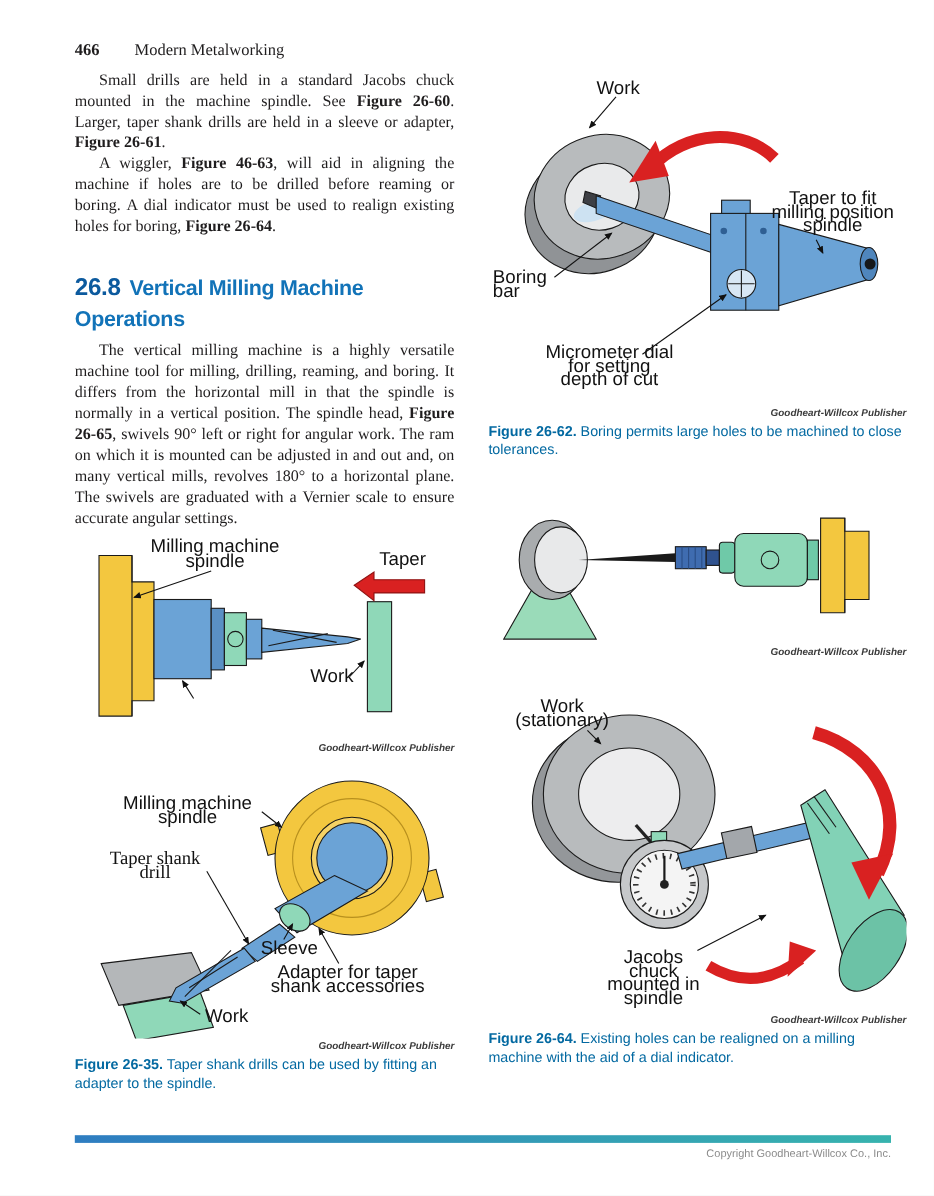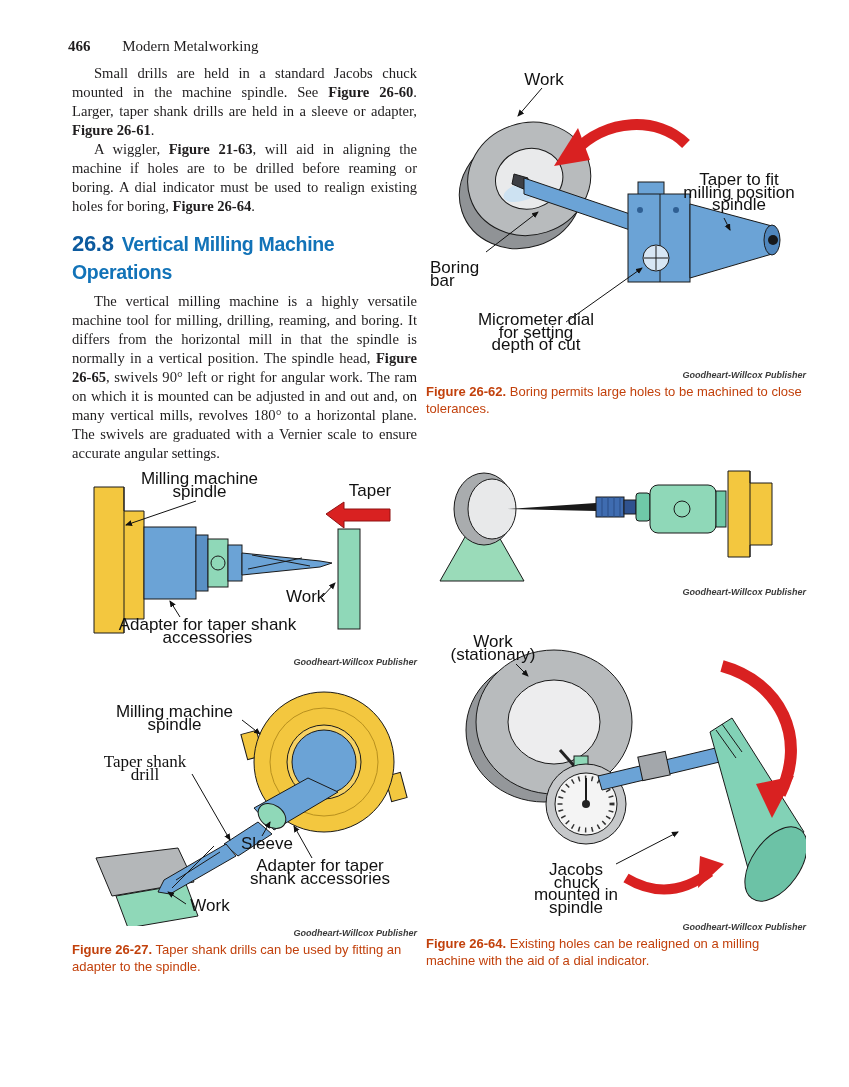--- a/index.html
+++ b/index.html
@@ -4,27 +4,27 @@
 <style>
   * { margin:0; padding:0; box-sizing:border-box; }
   html,body { background:#ffffff; }
   .page {
     position:relative; width:849px; height:1087px; background:#fff;
     font-family:"Liberation Serif", serif; color:#1f1d1e; overflow:hidden;
     outline:1px solid #e3e3e3;
   }
   .page-header { position:absolute; top:26px; left:68px; font-size:15px;margin-top:12px; }
   .page-num { font-weight:bold; margin-right:28px; }
-  .columns { position:absolute; top:64px; left:68px; width:742px; display:flex; gap:9px;justify-content:center; }
+  .columns { position:absolute; top:64px; left:68px; width:742px; display:flex; gap:31px; }
   .col-left { width:345px; }
   .col-right { width:380px; }
   p.body-text { font-size:14.6px; line-height:19px; text-align:justify; text-indent:22px; }
   .run-b { font-weight:bold; }
   .run-bi { font-weight:bold; font-style:italic; }
-  .section-heading { margin:13px 0 7px 0; font-family:"Liberation Sans", sans-serif; letter-spacing:-0.3px; }
+  .section-heading { margin:31px 0 7px 0; font-family:"Liberation Sans", sans-serif; letter-spacing:-0.3px; }
   .section-num { font-size:22px; font-weight:bold; color:#0c5a9e; margin-right:8px; }
   .section-title { font-size:19.5px; font-weight:bold; color:#1273b8; }
   .fig { display:block; }
   .fig-60 { margin-top:10px; }
   .fig-61 { margin-top:6px; }
   .fig-62 { margin-top:6px; }
   .fig-63 { margin-top:30px; }
   .fig-64 { margin-top:28px; }
   .art { position:relative; }
   .art svg { display:block; }
@@ -32,21 +32,21 @@
     position:absolute; font-family:"Liberation Sans", sans-serif;
     font-size:17px; line-height:12.5px; text-align:center;
     white-space:pre-line; color:#111;
   }
   .credit {
     font-family:"Liberation Sans", sans-serif; font-size:9px; font-style:italic;
     font-weight:bold; text-align:right; color:#3a3a3a; margin-top:2px; height:11px;
   }
   .caption {
     font-family:"Liberation Sans", sans-serif; font-size:13px; line-height:16.5px;
-    margin-top:3px; color:#c2410c; text-align:left;
+    margin-top:3px; color:#0369a1; text-align:left;
   }
   .cap-label { font-weight:bold; }
   .page-footer { position:absolute; left:68px; right:39px; bottom:32px; }
   .footer-bar { height:7px; background:linear-gradient(90deg,#2e7dc1,#37b3ae); }
   .copyright {
     font-family:"Liberation Sans", sans-serif; font-size:10px; color:#8b8b8b;
     text-align:right; margin-top:5px;
   }
 </style>
 </head>
@@ -57,21 +57,21 @@
   <header class="page-header">
     <span class="page-num">466</span>
     <span class="book-title">Modern Metalworking</span>
   </header>
 
   <div class="columns">
 
     <div class="col col-left">
 
       <p class="body-text"><span>Small drills are held in a standard Jacobs chuck mounted in the machine spindle. See </span><span class="run-b">Figure 26-60</span><span>. Larger, taper shank drills are held in a sleeve or adapter, </span><span class="run-b">Figure 26-61</span><span>.</span></p>
-      <p class="body-text"><span>A wiggler, </span><span class="run-b">Figure 21-63</span><span>, will aid in aligning the machine if holes are to be drilled before reaming or boring. A dial indicator must be used to realign existing holes for boring, </span><span class="run-b">Figure 26-64</span><span>.</span></p>
+      <p class="body-text"><span>A wiggler, </span><span class="run-b">Figure 46-63</span><span>, will aid in aligning the machine if holes are to be drilled before reaming or boring. A dial indicator must be used to realign existing holes for boring, </span><span class="run-b">Figure 26-64</span><span>.</span></p>
 
       <h2 class="section-heading">
         <span class="section-num">26.8</span><span class="section-title">Vertical Milling Machine Operations</span>
       </h2>
 
       <p class="body-text"><span>The vertical milling machine is a highly versatile machine tool for milling, drilling, reaming, and boring. It differs from the horizontal mill in that the spindle is normally in a vertical position. The spindle head, </span><span class="run-b">Figure 26-65</span><span>, swivels 90° left or right for angular work. The ram on which it is mounted can be adjusted in and out and, on many vertical mills, revolves 180° to a horizontal plane. The swivels are graduated with a Vernier scale to ensure accurate angular settings.</span></p>
 
       <figure class="fig fig-60">
         <div class="art">
           <svg width="345" height="182" viewBox="0 0 345 182">
@@ -93,22 +93,20 @@
             <line x1="176" y1="96" x2="230" y2="85" stroke="#1a1a1a"></line>
             <polygon points="254,41 272,29 272,36 318,36 318,48 272,48 272,55" fill="#d92121" stroke="#8f1212"></polygon>
             <line x1="124" y1="28" x2="54" y2="52" stroke="#111" marker-end="url(#m60)"></line>
             <line x1="250" y1="124" x2="263" y2="110" stroke="#111" marker-end="url(#m60)"></line>
             <line x1="108" y1="144" x2="98" y2="128" stroke="#111" marker-end="url(#m60)"></line>
           </svg>
           <div class="lbl" style="left:55px; top:0; width:145px;">Milling machine
 spindle</div>
           <div class="lbl" style="left:276px; top:12px; width:44px;">Taper</div>
           <div class="lbl" style="left:214px; top:118px; width:36px;">Work</div>
-          <div class="lbl" style="left:38px; top:146px; width:195px;">Adapter for taper shank
-accessories</div>
         </div>
         <div class="credit">Goodheart-Willcox Publisher</div>
       </figure>
 
       <figure class="fig fig-61">
         <div class="art">
           <svg width="345" height="252" viewBox="0 0 345 252">
             <defs>
               <marker id="m61" markerWidth="8" markerHeight="8" refX="6" refY="3" orient="auto">
                   <path d="M0,0 L7,3 L0,6 z" fill="#111"></path>
@@ -138,21 +136,21 @@
 spindle</div>
           <div class="lbl" style="left:18px; top:82px; width:110px;font-family:Liberation Serif, serif;">Taper shank
 drill</div>
           <div class="lbl" style="left:168px; top:164px; width:54px;">Sleeve</div>
           <div class="lbl" style="left:158px; top:186px; width:180px;">Adapter for taper
 shank accessories</div>
           <div class="lbl" style="left:116px; top:226px; width:44px;">Work</div>
         </div>
         <div class="credit">Goodheart-Willcox Publisher</div>
         <figcaption class="caption">
-          <span class="cap-label">Figure 26-27.</span><span> Taper shank drills can be used by fitting an adapter to the spindle.</span>
+          <span class="cap-label">Figure 26-35.</span><span> Taper shank drills can be used by fitting an adapter to the spindle.</span>
         </figcaption>
       </figure>
 
     </div>
 
     <div class="col col-right">
 
       <figure class="fig fig-62">
         <div class="art">
           <svg width="380" height="298" viewBox="0 0 380 298">
@@ -183,21 +181,21 @@
             <g>
               <path d="M148,82 C180,48 232,46 260,74" fill="none" stroke="#d92121" stroke-width="11"></path>
               <polygon points="128,96 152,58 164,90" fill="#d92121"></polygon>
             </g>
             <line x1="116" y1="18" x2="92" y2="46" stroke="#111" marker-end="url(#m62)"></line>
             <line x1="60" y1="182" x2="112" y2="142" stroke="#111" marker-end="url(#m62)"></line>
             <line x1="298" y1="148" x2="304" y2="160" stroke="#111" marker-end="url(#m62)"></line>
             <line x1="140" y1="252" x2="216" y2="198" stroke="#111" marker-end="url(#m62)"></line>
           </svg>
           <div class="lbl" style="left:96px; top:4px; width:44px;">Work</div>
-          <div class="lbl" style="left:4px; top:192px; width:70px; text-align:left;">Boring bar</div>
+          <div class="lbl" style="left:4px; top:176px; width:70px; text-align:left;">Boring bar</div>
           <div class="lbl" style="left:250px; top:104px; width:126px;">Taper to fit
 milling position
 spindle</div>
           <div class="lbl" style="left:40px; top:244px; width:140px;">Micrometer dial
 for setting
 depth of cut</div>
         </div>
         <div class="credit">Goodheart-Willcox Publisher</div>
         <figcaption class="caption">
           <span class="cap-label">Figure 26-62.</span><span> Boring permits large holes to be machined to close tolerances.</span>
@@ -273,14 +271,18 @@
         </div>
         <div class="credit">Goodheart-Willcox Publisher</div>
         <figcaption class="caption">
           <span class="cap-label">Figure 26-64.</span><span> Existing holes can be realigned on a milling machine with the aid of a dial indicator.</span>
         </figcaption>
       </figure>
 
     </div>
   </div>
 
+  <footer class="page-footer">
+    <div class="footer-bar"></div>
+    <div class="copyright">Copyright Goodheart-Willcox Co., Inc.</div>
+  </footer>
 
 </div>
 
 </body></html>

